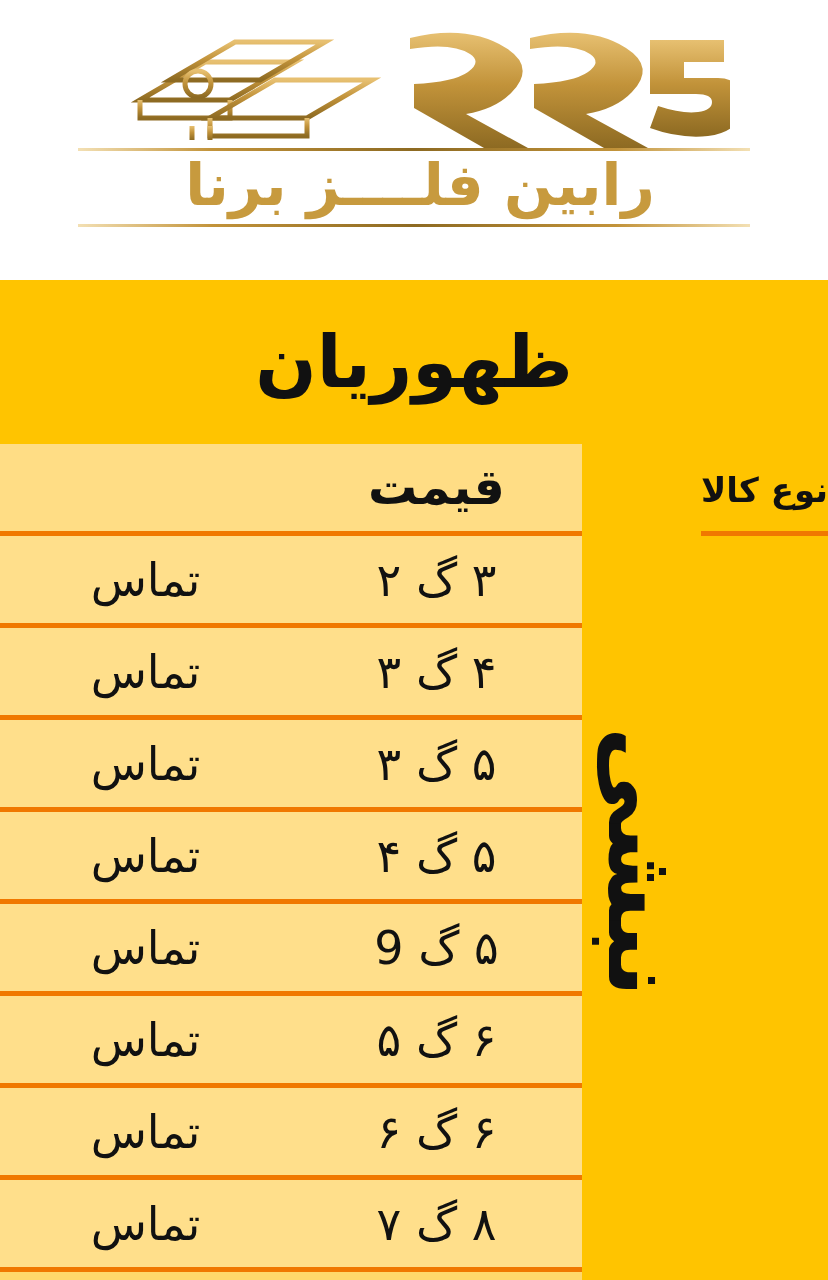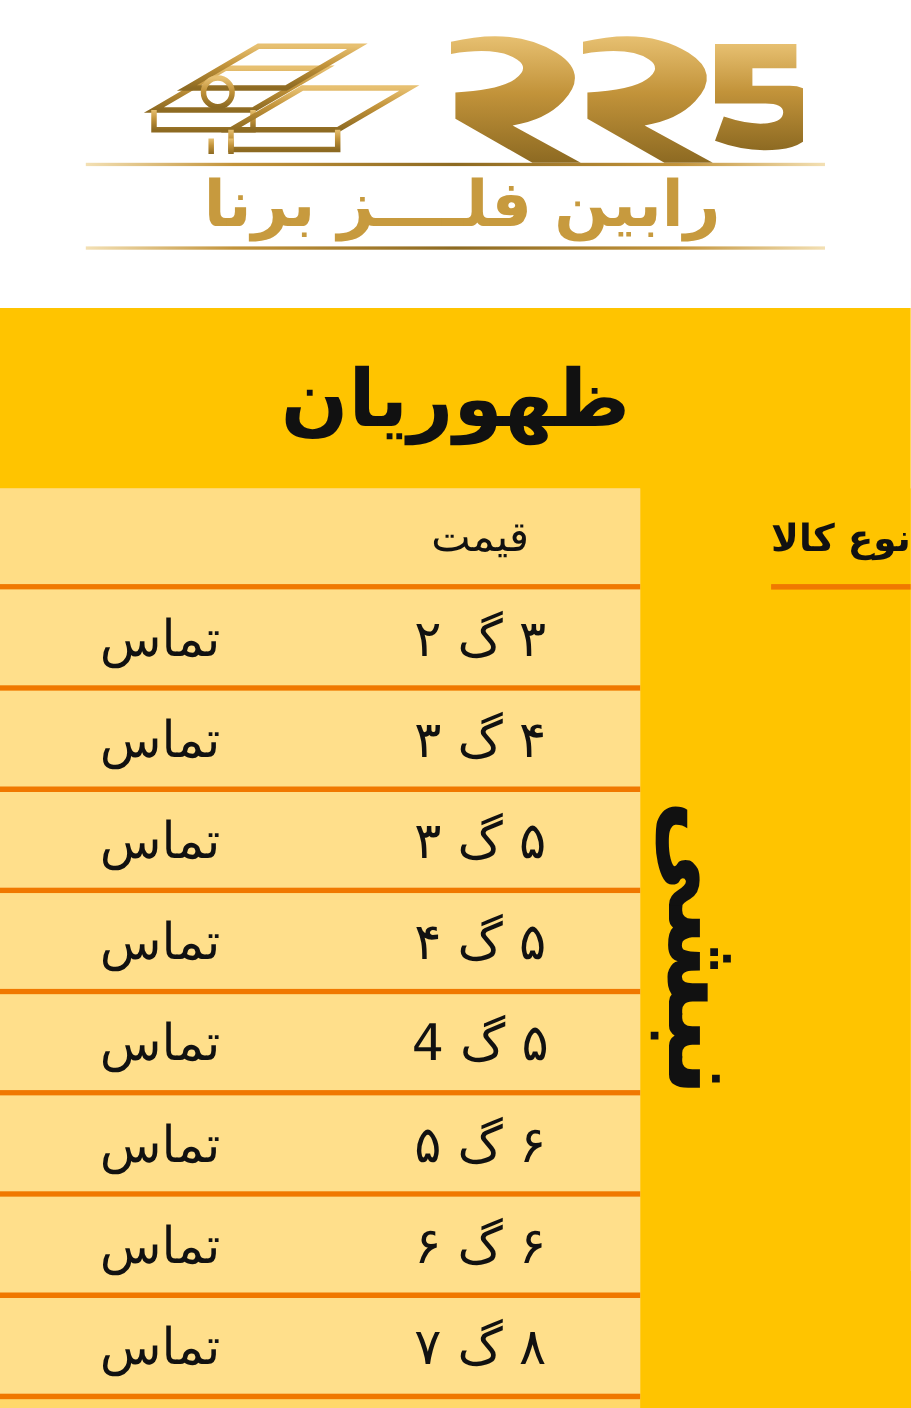--- a/index.html
+++ b/index.html
@@ -147,21 +147,21 @@
   .cell {
     display: flex;
     align-items: center;
     justify-content: center;
     font-size: 46px;
     color: #111;
     direction: rtl;
   }
   .cell.size { width: 291px; }
   .cell.price { width: 291px; }
-  .row.header .cell { font-weight: normal; font-size: 38px; text-align: right; }
+  .row.header .cell { font-weight: bold; font-size: 49px; text-align: right; }
 </style>
 </head>
 <body>
 
 <div class="logo-band">
   <div class="logo-wrap">
     <svg class="logo-mark" viewBox="0 0 620 130">
       <defs>
         <linearGradient id="gold" x1="0" y1="0" x2="0" y2="1">
           <stop offset="0%" stop-color="#e7c071"></stop>
@@ -221,21 +221,21 @@
       </div>
       <div class="row">
         <div class="cell size">۵ گ ۳</div>
         <div class="cell price">تماس</div>
       </div>
       <div class="row">
         <div class="cell size">۵ گ ۴</div>
         <div class="cell price">تماس</div>
       </div>
       <div class="row">
-        <div class="cell size">۵ گ 4</div>
+        <div class="cell size">۵ گ 9</div>
         <div class="cell price">تماس</div>
       </div>
       <div class="row">
         <div class="cell size">۶ گ ۵</div>
         <div class="cell price">تماس</div>
       </div>
       <div class="row">
         <div class="cell size">۶ گ ۶</div>
         <div class="cell price">تماس</div>
       </div>

